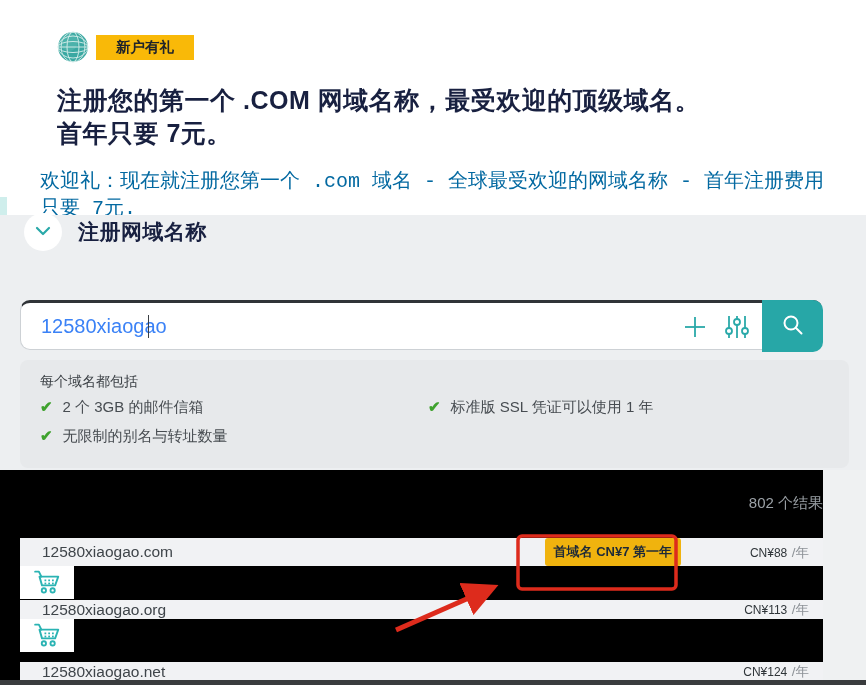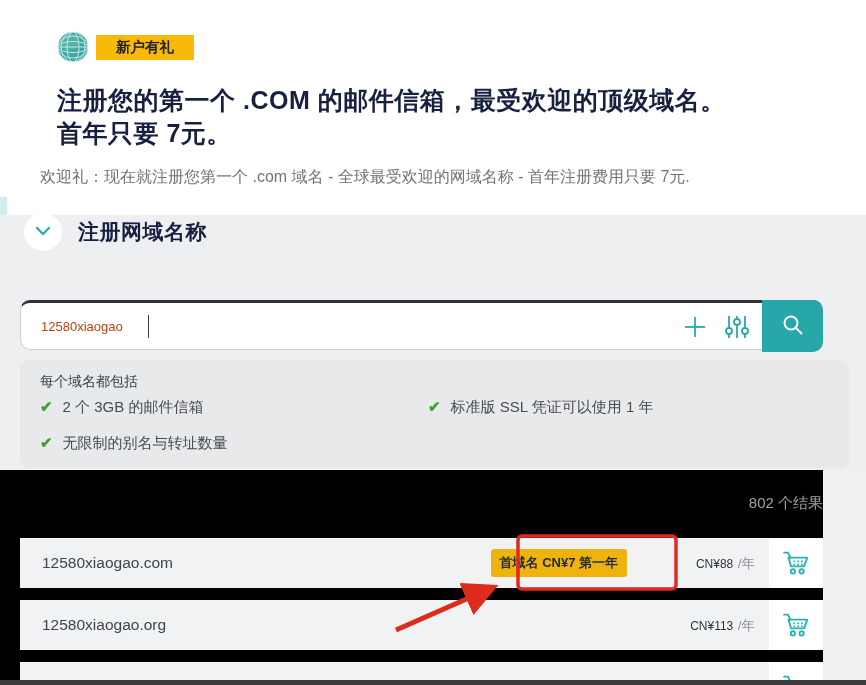--- a/index.html
+++ b/index.html
@@ -6,53 +6,53 @@
   body { margin:0; font-family:"Liberation Sans", sans-serif; background:#ffffff; }
   #screen { position:relative; width:866px; height:685px; overflow:hidden; background:#ffffff; }
 
   
   .promo { position:absolute; left:0; top:0; width:866px; height:215px; background:#ffffff; }
   .globe { position:absolute; left:57px; top:31px; width:32px; height:32px; }
   .promo-badge { position:absolute; left:96px; top:35px; background:#f9b908; color:#20242a;
     font-size:14.5px; font-weight:bold; padding:4px 20px; line-height:1.2; }
   .headline { position:absolute; left:57px; top:84px; width:760px; color:#182040;
     font-size:25px; font-weight:800; line-height:33px; letter-spacing:.5px; }
-  .subheadline { position:absolute; left:40px; top:167px; width:800px; color:#737373; font-size:16px; }
+  .subheadline { position:absolute; left:40px; top:167px; width:800px; color:#0369a1; font-size:20px;font-family:Liberation Mono, monospace; }
   .edge-accent { position:absolute; left:0; top:197px; width:7px; height:32px; background:#cfeeec; }
 
   
   .search-section { position:absolute; left:0; top:215px; width:866px; height:255px; background:#edeff1;padding-left:39px; }
   .collapse-btn { position:absolute; left:24px; top:-2px; width:38px; height:38px; border-radius:50%;
     background:#ffffff; border:none; display:flex; align-items:center; justify-content:center; cursor:pointer; }
   .section-title { position:absolute; left:78px; top:3px; color:#182040; font-size:21px; font-weight:800; letter-spacing:.5px; }
 
   .search-bar { position:absolute; left:20px; top:85px; width:803px; height:50px; background:#ffffff;
     border:1px solid #cdd1d5; border-top:3px solid #303438; border-radius:10px; }
   .search-input { position:absolute; left:18px; top:2px; width:480px; height:42px; border:none; outline:none;
-    font-family:"Liberation Sans",sans-serif; font-size:13px; color:#c2410c; background:transparent; }
+    font-family:"Liberation Sans",sans-serif; font-size:20px; color:#3b82f6; background:transparent; }
   .caret { position:absolute; left:127px; top:12px; width:1px; height:23px; background:#3a3f44; }
   .icon-btn { position:absolute; top:10px; width:28px; height:28px; background:transparent; border:none;
     padding:0; cursor:pointer; }
   .plus-btn { left:660px; }
   .sliders-btn { left:702px; }
   .search-submit { position:absolute; right:-1px; top:-3px; width:61px; height:52px; background:#27a7a7;
     border:none; border-radius:0 10px 10px 0; cursor:pointer; display:flex; align-items:center; justify-content:center; }
 
   .features { position:absolute; left:20px; top:145px; width:829px; height:108px; background:#e7e9eb; border-radius:8px; }
   .features-title { position:absolute; left:20px; top:13px; font-size:14px; color:#3c4146; }
   .feature-item { position:absolute; font-size:15px; color:#474c51; white-space:nowrap; }
   .check { color:#3fa22e; font-weight:bold; font-size:15px; margin-right:10px; }
 
   
   .results { position:absolute; left:0; top:470px; width:866px; height:210px; background:#000000; }
   .right-strip { position:absolute; left:823px; top:0; width:43px; height:210px; background:#eff1f2; }
   .results-count { position:absolute; left:500px; top:24px; width:323px; text-align:right;
     font-size:15px; color:#9ba1a6; }
   .rows { position:absolute; left:20px; top:68px; width:803px; }
-  .row { display:flex; height:50px; margin-bottom:12px; }
+  .row { display:flex; height:50px; margin-bottom:12px;flex-direction:column; }
   .row-body { flex:1; background:#f1f2f4; display:flex; align-items:center; padding-left:22px; }
   .domain { font-size:15.5px; color:#3f454a; }
   .row-badge { margin-left:auto; margin-right:16px; background:#f0b30e; color:#1e2a38;
     font-size:13px; font-weight:bold; padding:5px 9px; border-radius:3px; white-space:nowrap; }
   .price-wrap { width:112px; text-align:right; margin-right:14px; white-space:nowrap; }
   .price-wrap.no-badge { margin-left:auto; }
   .price { font-size:12px; color:#2f3539; font-weight:500; }
   .per { font-size:13.5px; color:#8c9196; }
   .cart-cell { width:54px; background:#ffffff; border:none; display:flex; align-items:center;
     justify-content:center; cursor:pointer; padding:0; }
@@ -76,21 +76,21 @@
           <ellipse cx="16" cy="16" rx="6" ry="15"></ellipse>
           <ellipse cx="16" cy="16" rx="12" ry="15"></ellipse>
           <ellipse cx="16" cy="16" rx="15" ry="5.5"></ellipse>
           <ellipse cx="16" cy="16" rx="15" ry="11"></ellipse>
           <line x1="1" y1="16" x2="31" y2="16"></line>
         </g>
       </svg>
     </span>
     <span class="promo-badge">新户有礼</span>
     <div class="headline">
-      <div>注册您的第一个 .COM 的邮件信箱，最受欢迎的顶级域名。</div>
+      <div>注册您的第一个 .COM 网域名称，最受欢迎的顶级域名。</div>
       <div>首年只要 7元。</div>
     </div>
     <div class="subheadline">欢迎礼：现在就注册您第一个 .com 域名 - 全球最受欢迎的网域名称 - 首年注册费用只要 7元.</div>
   </div>
   <div class="edge-accent"></div>
 
   <div class="search-section">
     <button class="collapse-btn">
       <span>
         <svg width="22" height="22" viewBox="0 0 22 22">
@@ -133,21 +133,21 @@
           </svg>
         </span>
       </button>
     </div>
 
     <div class="features">
       <div class="features-title">每个域名都包括</div>
       <div class="feature-item" style="left:20px; top:38px;">
         <span class="check">✔</span><span>2 个 3GB 的邮件信箱</span>
       </div>
-      <div class="feature-item" style="left:20px; top:74px;">
+      <div class="feature-item" style="left:20px; top:67px;">
         <span class="check">✔</span><span>无限制的别名与转址数量</span>
       </div>
       <div class="feature-item" style="left:408px; top:38px;">
         <span class="check">✔</span><span>标准版 SSL 凭证可以使用 1 年</span>
       </div>
     </div>
   </div>
 
   <div class="results">
     <div class="right-strip"></div>

